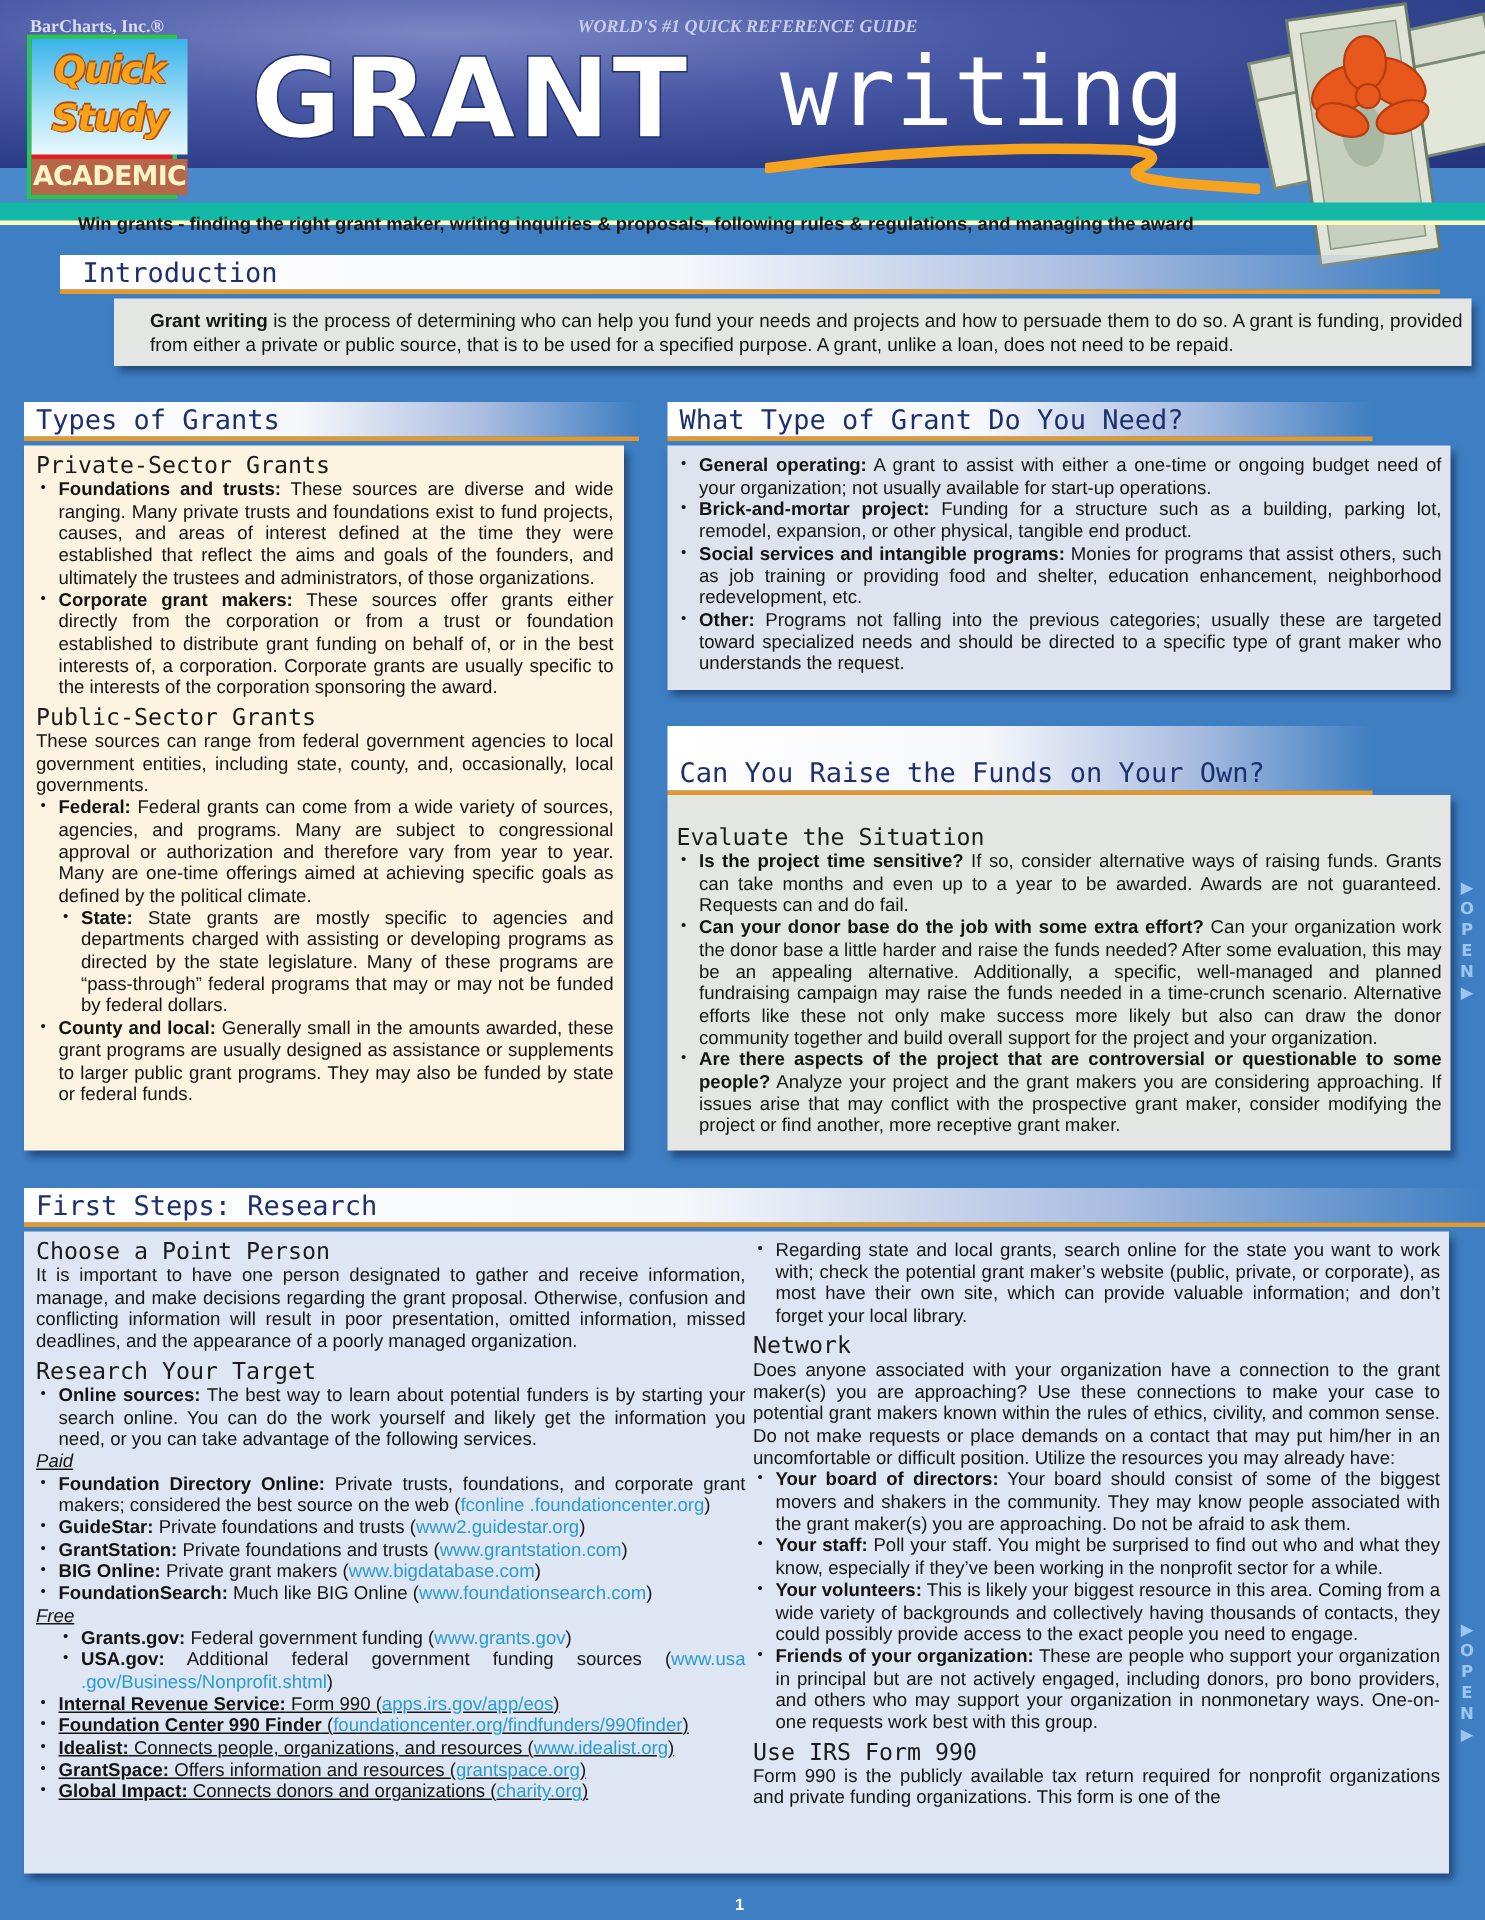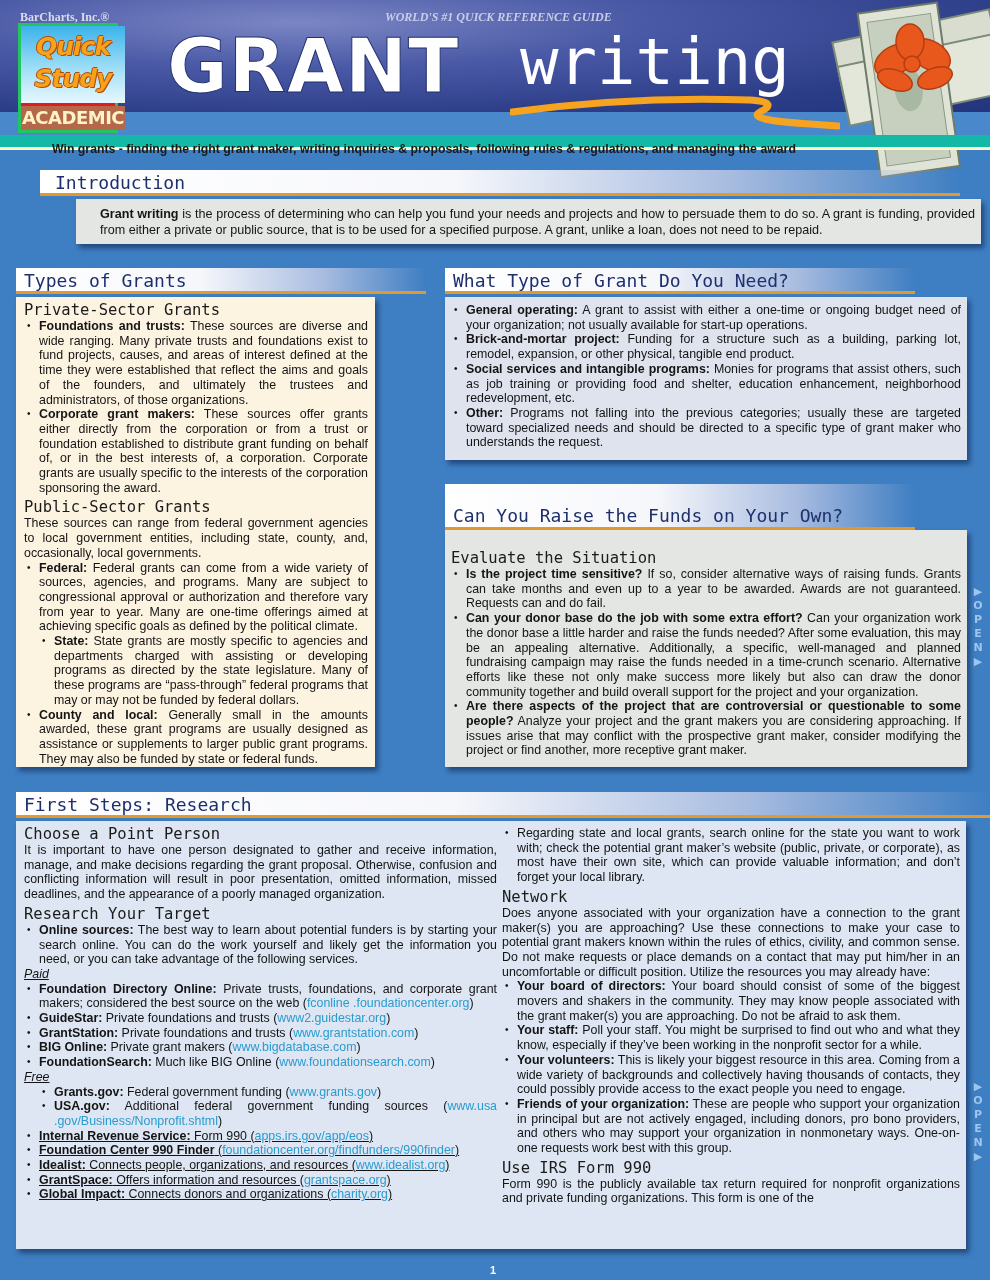--- a/index.html
+++ b/index.html
@@ -155,21 +155,21 @@
 <div class="sec-head" style="left:40px; top:170px; width:920px;">
   <span style="left:15px;">Introduction</span>
 </div>
 <div class="sec-body" style="left:40px; top:199px; width:905px; height:45px; background:#e4e6e4; padding:8px 6px 0 24px; font-size:12.6px; line-height:15.5px;margin-left:36px;">
   <b>Grant writing</b><span> is the process of determining who can help you fund your needs and projects and how to persuade them to do so. A grant is funding, provided from either a private or public source, that is to be used for a specified purpose. A grant, unlike a loan, does not need to be repaid.</span>
 </div>
 
 <div class="sec-head" style="left:16px; top:268px; width:410px;">
   <span>Types of Grants</span>
 </div>
-<div class="sec-body" style="left:16px; top:297px; width:359px; height:470px; background:#fdf3e1; padding:4px 7px 0 8px;">
+<div class="sec-body" style="left:16px; top:297px; width:400px; height:470px; background:#fdf3e1; padding:4px 7px 0 8px;">
   <div class="sub">Private-Sector Grants</div>
   <ul>
     <li><b>Foundations and trusts:</b><span> These sources are diverse and wide ranging. Many private trusts and foundations exist to fund projects, causes, and areas of interest defined at the time they were established that reflect the aims and goals of the founders, and ultimately the trustees and administrators, of those organizations.</span></li>
     <li><b>Corporate grant makers:</b><span> These sources offer grants either directly from the corporation or from a trust or foundation established to distribute grant funding on behalf of, or in the best interests of, a corporation. Corporate grants are usually specific to the interests of the corporation sponsoring the award.</span></li>
   </ul>
   <div class="sub" style="margin-top:3px;">Public-Sector Grants</div>
   <div>These sources can range from federal government agencies to local government entities, including state, county, and, occasionally, local governments.</div>
   <ul>
     <li><b>Federal:</b><span> Federal grants can come from a wide variety of sources, agencies, and programs. Many are subject to congressional approval or authorization and therefore vary from year to year. Many are one-time offerings aimed at achieving specific goals as defined by the political climate.</span></li>
     <li class="l2"><b>State:</b><span> State grants are mostly specific to agencies and departments charged with assisting or developing programs as directed by the state legislature. Many of these programs are “pass-through” federal programs that may or may not be funded by federal dollars.</span></li>

